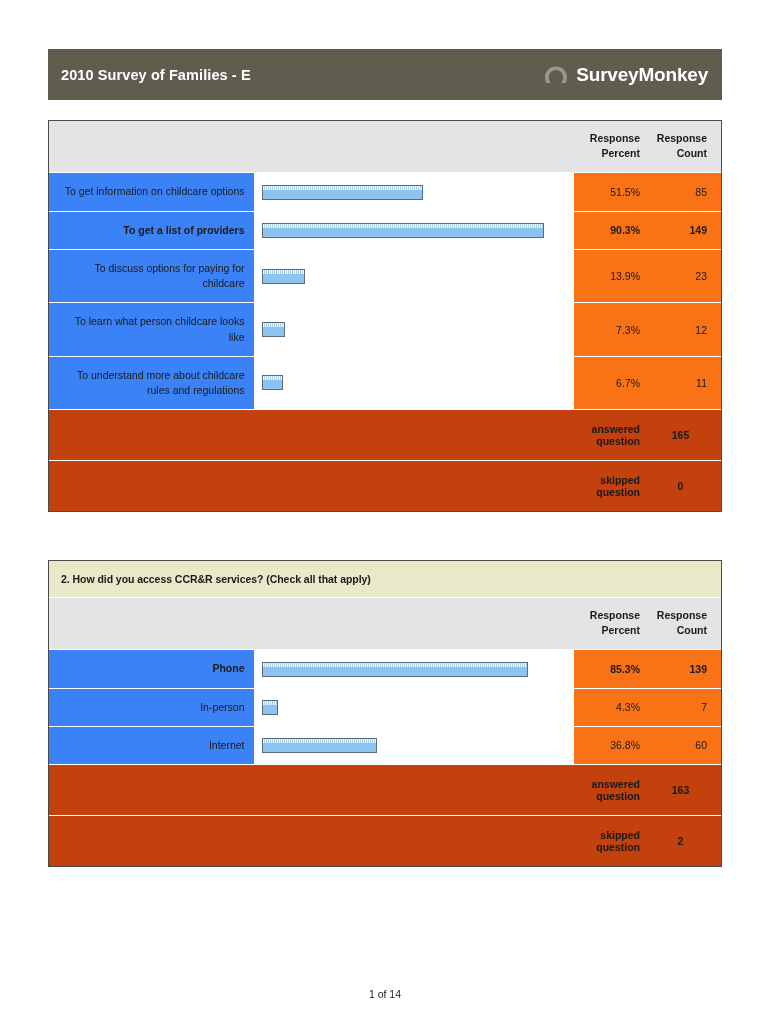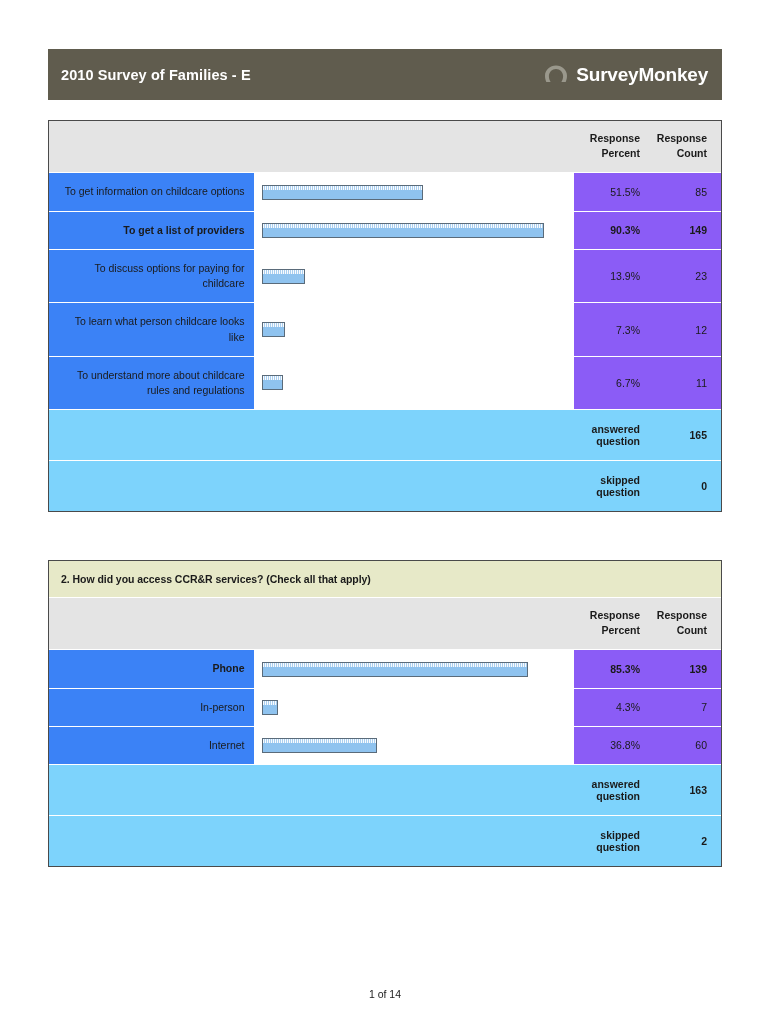--- a/index.html
+++ b/index.html
@@ -37,21 +37,21 @@
     padding: 0 12px 0 13px;
   }
   .survey-title {
     color: #ffffff;
     font-size: 14.5px;
     font-weight: bold;
     letter-spacing: 0.1px;
   }
   .logo {
     display: flex;
-    align-items: flex-start;
+    align-items: center;
     gap: 7px;
     padding-right: 2px;
   }
   .logo-mark { display: block; }
   .logo-text {
     color: #ffffff;
     font-size: 19px;
     font-weight: bold;
     letter-spacing: -0.2px;
   }
@@ -115,21 +115,21 @@
     line-height: 1.45;
     border-right: 1px solid #ffffff;
   }
   .drow .cell-label.bold { font-weight: bold; }
   .drow .cell-bar {
     background: #ffffff;
     padding: 10px 0 10px 7px;
   }
   .drow .cell-pct,
   .drow .cell-cnt {
-    background: #8b5cf6;
+    background: #f97316;
     text-align: right;
     padding-right: 14px;
   }
   .drow .cell-pct.bold,
   .drow .cell-cnt.bold { font-weight: bold; }
 
   
   .bar {
     height: 15px;
     box-sizing: border-box;
@@ -146,32 +146,32 @@
     left: 0; right: 0; top: 0;
     height: 4px;
     background-image:
       repeating-linear-gradient(to right,
         rgba(255,255,255,0.85) 0px, rgba(255,255,255,0.85) 1px,
         rgba(150,195,235,0.65) 1px, rgba(150,195,235,0.65) 2px);
   }
 
   
   .srow td {
-    background: #7dd3fc;
+    background: #c2410c;
     padding: 13px 0 13px 0;
     border-bottom: 1px solid #ffffff;
   }
   .srow.last td { border-bottom: none; }
   .srow .s-label {
     text-align: right;
     font-weight: bold;
     padding-right: 14px;
   }
   .srow .s-value {
-    text-align: right;
+    text-align: center;
     font-weight: bold;
     padding-right: 14px;
   }
 
   
   .pagefooter {
     position: absolute;
     left: 0;
     top: 988px;
     width: 770px;

